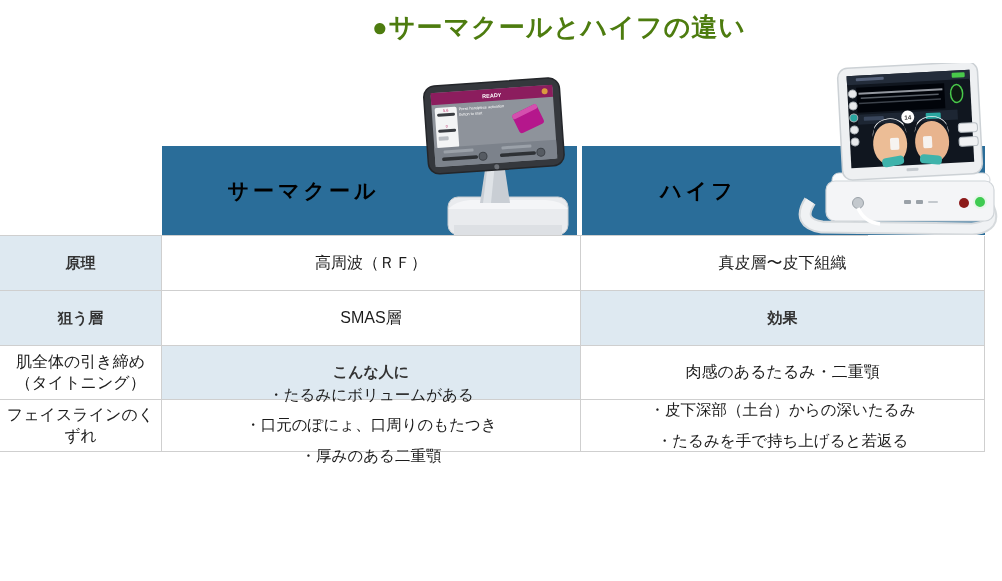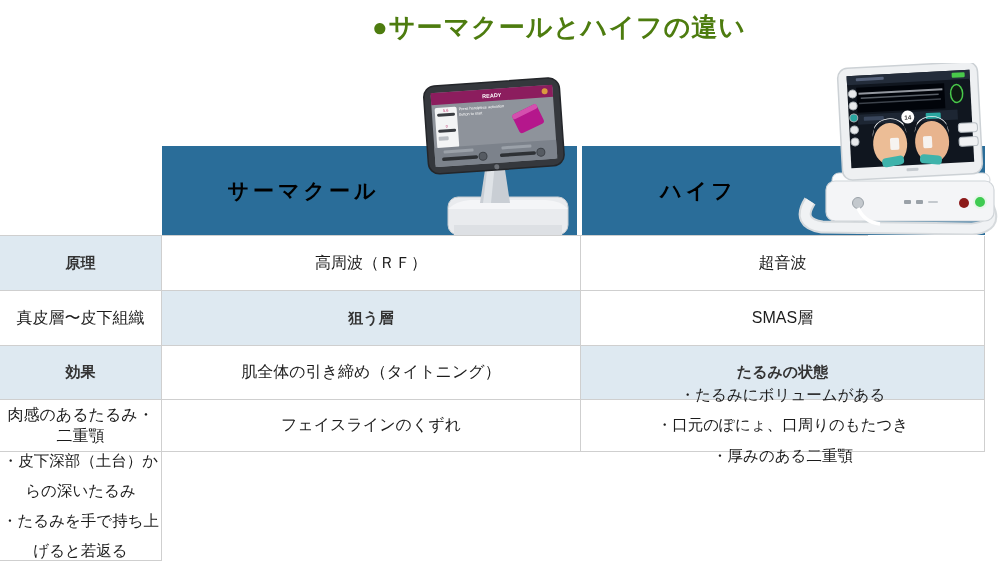--- a/index.html
+++ b/index.html
@@ -182,43 +182,40 @@
 </div>
 
 <div class="comparison-table">
 
   <div class="cell row-label">
     <span>原理</span>
   </div>
   <div class="cell">
     <span>高周波（ＲＦ）</span>
   </div>
-  <div class="cell">
-    <span>超音波</span>
-  </div>
 
   <div class="cell">
     <span>真皮層〜皮下組織</span>
   </div>
   <div class="cell row-label">
     <span>狙う層</span>
   </div>
   <div class="cell">
     <span>SMAS層</span>
   </div>
 
   <div class="cell row-label">
     <span>効果</span>
   </div>
   <div class="cell">
     <span>肌全体の引き締め（タイトニング）</span>
   </div>
 
   <div class="cell row-label">
-    <span>たるみの状態</span>
+    <span>こんな人に</span>
   </div>
   <div class="cell">
     <span>肉感のあるたるみ・二重顎</span>
   </div>
   <div class="cell">
     <span>フェイスラインのくずれ</span>
   </div>
 
   <div class="cell multi">
     <span>・たるみにボリュームがある</span>

